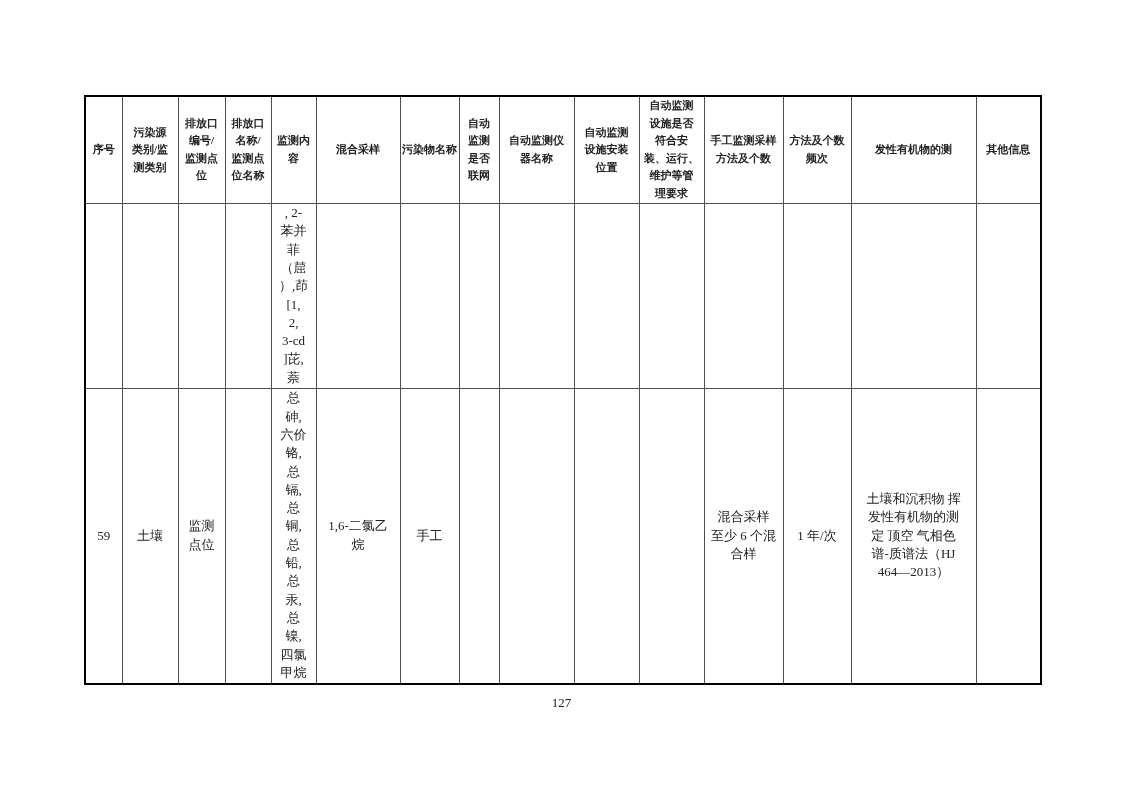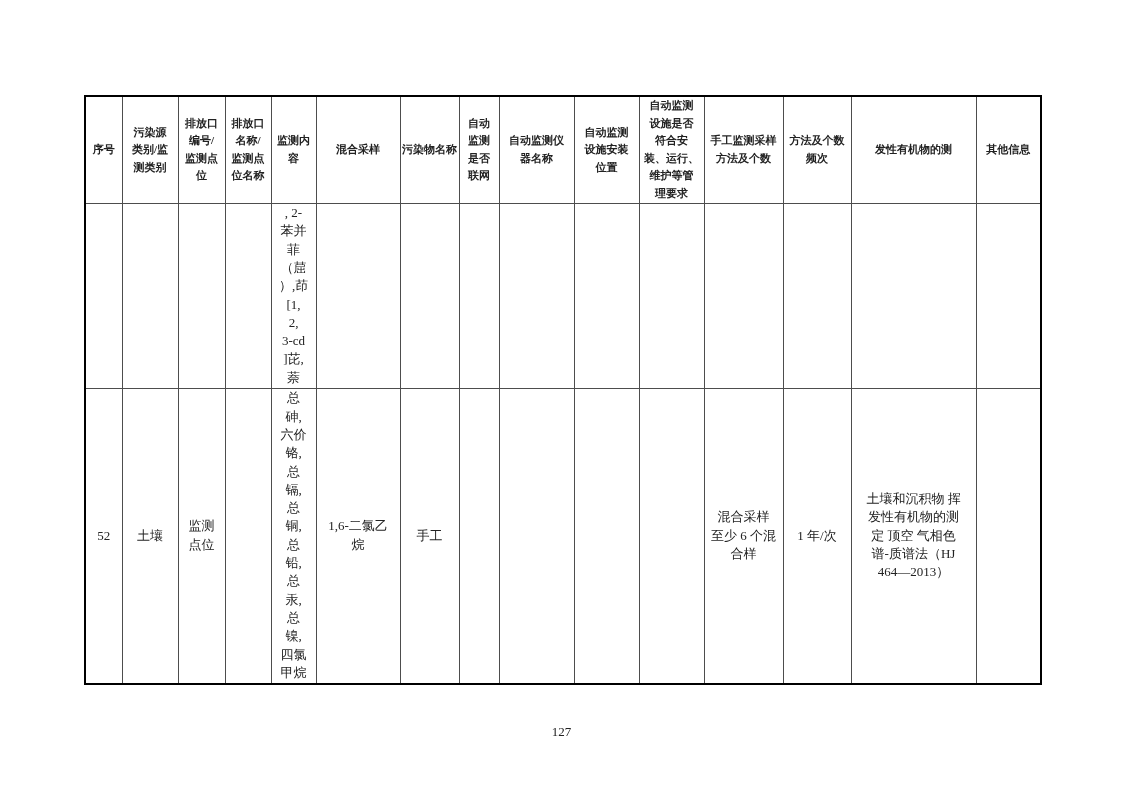--- a/index.html
+++ b/index.html
@@ -33,21 +33,21 @@
   .doc-table td {
     font-weight: normal;
     font-size: 13px;
     line-height: 18.3px;
   }
   tr.header-row   { height: 107px; }
   tr.row-cont     { height: 185px; }
   tr.row-main     { height: 296px; }
   .page-number {
     position: absolute;
-    top: 724px; left: 0;
+    top: 695px; left: 0;
     width: 1123px;
     text-align: center;
     font-size: 13px;
     color: #222222;
   }
 </style>
 </head>
 <body>
 
 <table class="doc-table">
@@ -130,21 +130,21 @@
       <td></td>
       <td></td>
       <td></td>
       <td></td>
       <td></td>
       <td></td>
       <td></td>
       <td></td>
     </tr>
     <tr class="row-main">
-      <td>52</td>
+      <td>59</td>
       <td>土壤</td>
       <td>监测
 点位</td>
       <td></td>
       <td>总
 砷,
 六价
 铬,
 总
 镉,

